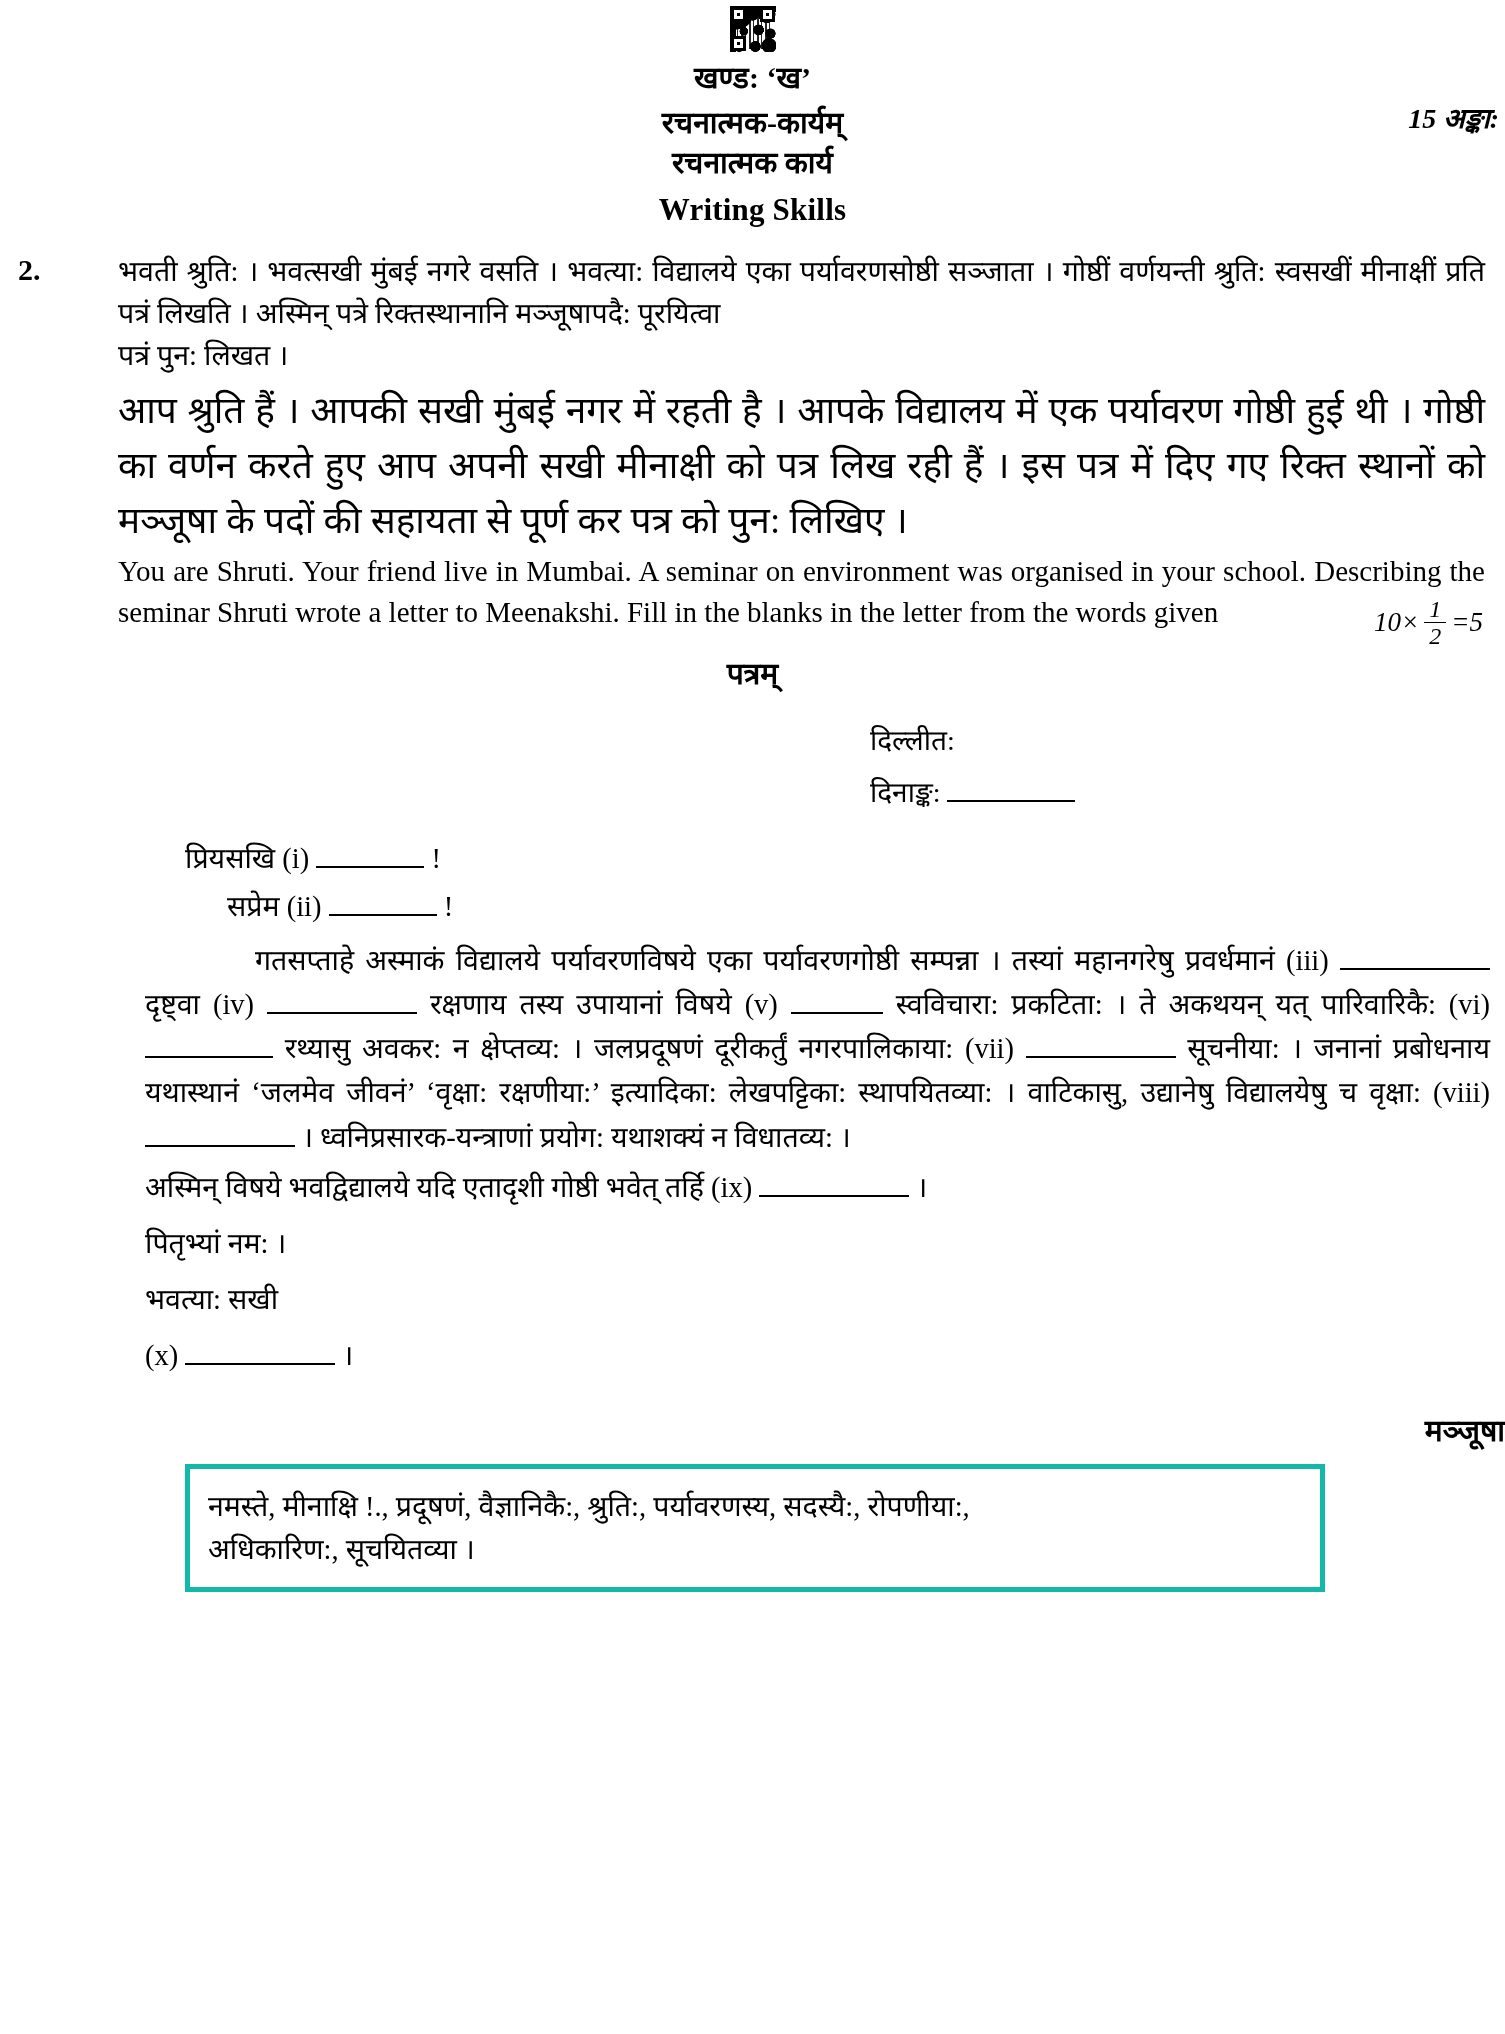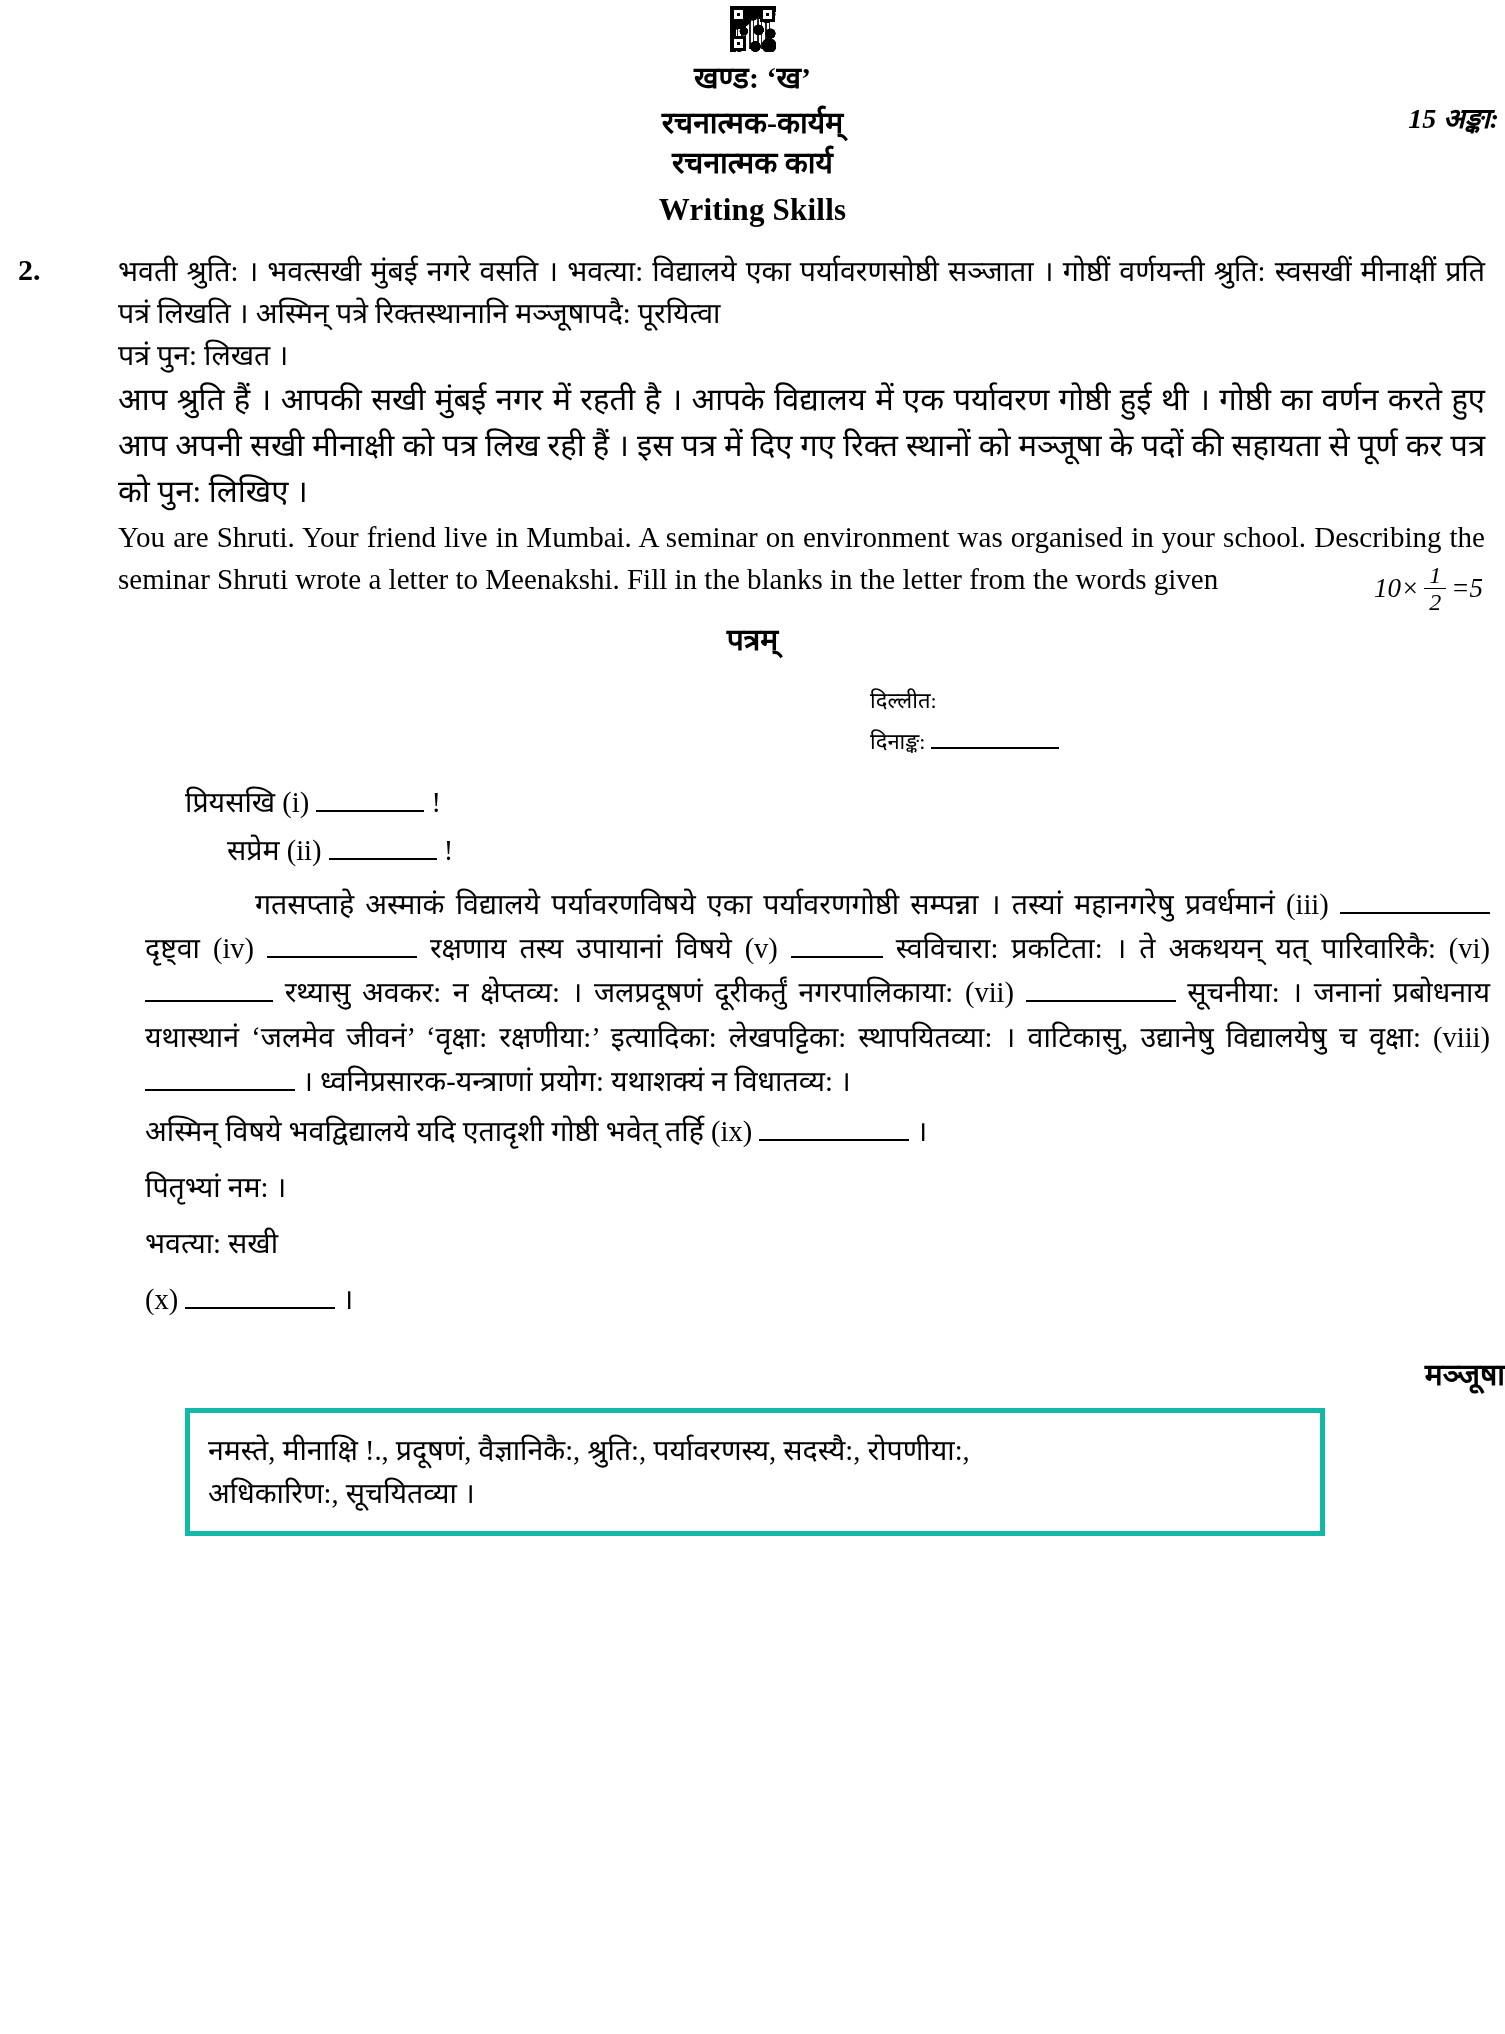--- a/index.html
+++ b/index.html
@@ -115,24 +115,25 @@
   }
   .sans-para {
     font-size: 28.5px;
     line-height: 1.48;
     text-align: justify;
     text-justify: inter-word;
     font-family: "Liberation Serif", "DejaVu Serif", serif;
   }
   .sans-para.last-left { text-align: left; }
   .hin-para {
-    font-size: 31px;
+    font-size: 37px;
     line-height: 1.48;
     text-align: justify;
     text-justify: inter-word;
+    margin-top: 7px;
   }
   .eng-para {
     font-size: 29px;
     line-height: 1.44;
     text-align: justify;
     text-justify: inter-word;
     margin-top: 2px;
   }
   .eng-para .lastline { display: block; text-align: left; }
 
@@ -160,21 +161,21 @@
   
   .patram {
     text-align: center;
     font-size: 30px;
     font-weight: bold;
     margin-top: 18px;
   }
   .addr {
     margin-top: 22px;
     padding-left: 870px;
-    font-size: 22px;
+    font-size: 28px;
     line-height: 1.85;
   }
   .blank {
     display: inline-block;
     border-bottom: 2.4px solid #000;
     vertical-align: baseline;
   }
   .b-xs { width: 92px; }
   .b-sm { width: 108px; }
   .b-md { width: 128px; }

